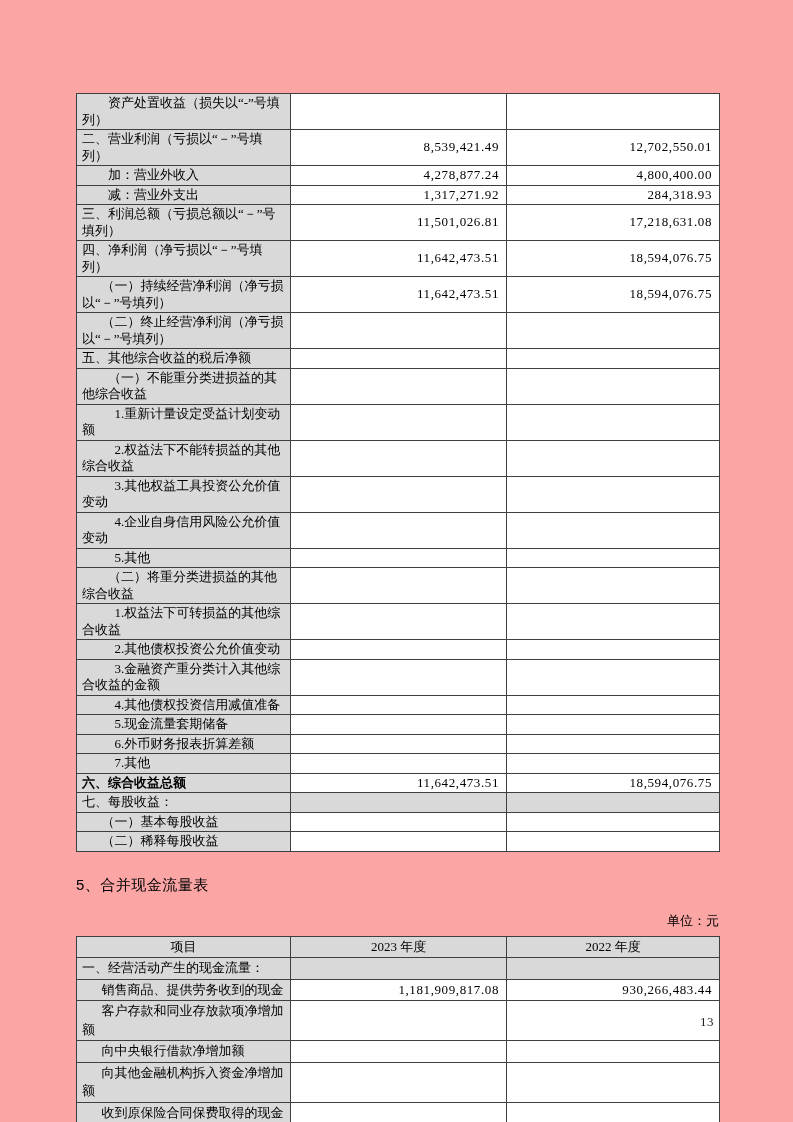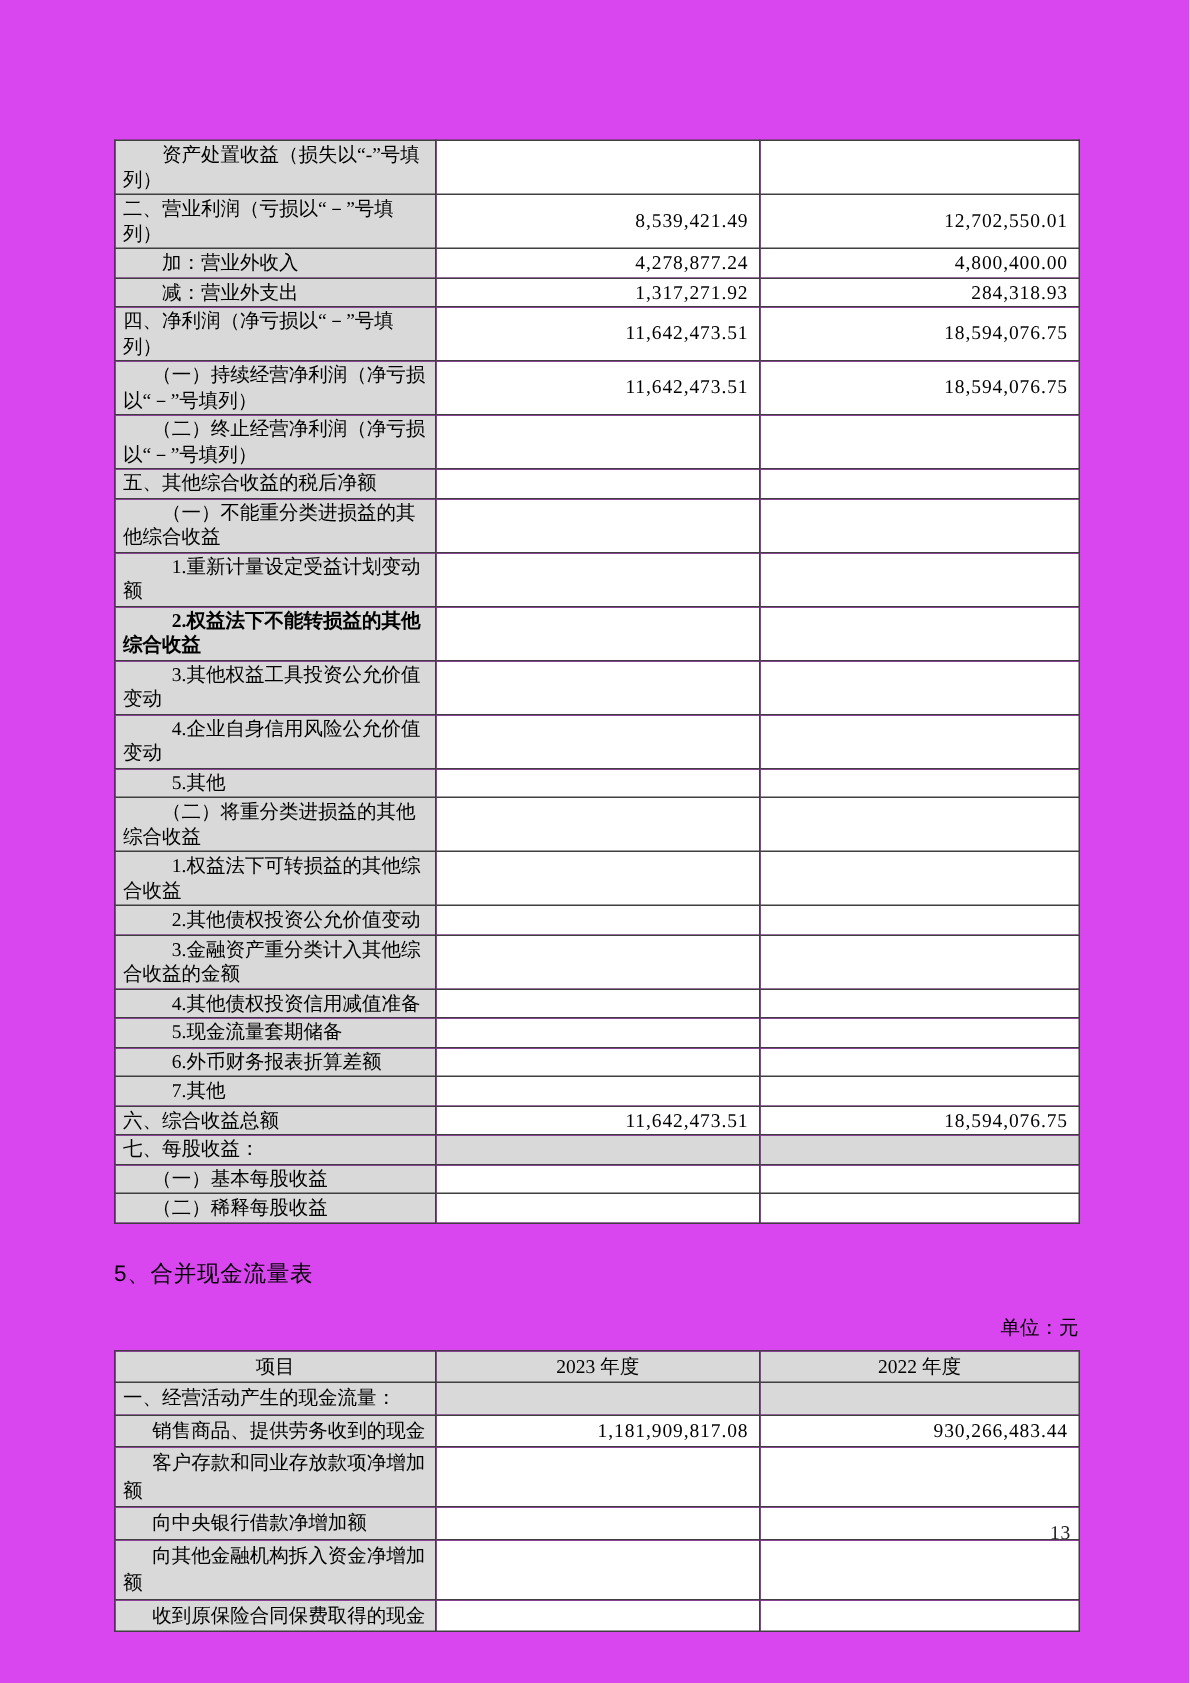--- a/index.html
+++ b/index.html
@@ -1,21 +1,21 @@
 <!DOCTYPE html>
 <html><head>
 <meta charset="utf-8">
 <style>
   * { box-sizing: border-box; margin: 0; padding: 0; }
   html, body { background: #ffffff; }
   .page {
     position: relative;
     width: 793px;
     height: 1122px;
-    background: #d946ef;
+    background: #fca5a5;
     font-family: "Liberation Serif", "DejaVu Serif", serif;
     color: #000000;
     overflow: hidden;
   }
   .content {
     position: absolute;
     left: 76px;
     top: 93px;
     width: 643px;
   }
@@ -100,20 +100,25 @@
             <td class="label" style="text-indent: 2em;">加：营业外收入</td>
             <td class="val">4,278,877.24</td>
             <td class="val">4,800,400.00</td>
           </tr>
           <tr>
             <td class="label" style="text-indent: 2em;">减：营业外支出</td>
             <td class="val">1,317,271.92</td>
             <td class="val">284,318.93</td>
           </tr>
           <tr>
+            <td class="label" style="text-indent: 0em;">三、利润总额（亏损总额以“－”号填列）</td>
+            <td class="val">11,501,026.81</td>
+            <td class="val">17,218,631.08</td>
+          </tr>
+          <tr>
             <td class="label" style="text-indent: 0em;">四、净利润（净亏损以“－”号填列）</td>
             <td class="val">11,642,473.51</td>
             <td class="val">18,594,076.75</td>
           </tr>
           <tr>
             <td class="label" style="text-indent: 1.5em;">（一）持续经营净利润（净亏损以“－”号填列）</td>
             <td class="val">11,642,473.51</td>
             <td class="val">18,594,076.75</td>
           </tr>
           <tr>
@@ -130,21 +135,21 @@
             <td class="label" style="text-indent: 2em;">（一）不能重分类进损益的其他综合收益</td>
             <td class="val"></td>
             <td class="val"></td>
           </tr>
           <tr>
             <td class="label" style="text-indent: 2.5em;">1.重新计量设定受益计划变动额</td>
             <td class="val"></td>
             <td class="val"></td>
           </tr>
           <tr>
-            <td class="label" style="text-indent: 2.5em; font-weight: bold;">2.权益法下不能转损益的其他综合收益</td>
+            <td class="label" style="text-indent: 2.5em;">2.权益法下不能转损益的其他综合收益</td>
             <td class="val"></td>
             <td class="val"></td>
           </tr>
           <tr>
             <td class="label" style="text-indent: 2.5em;">3.其他权益工具投资公允价值变动</td>
             <td class="val"></td>
             <td class="val"></td>
           </tr>
           <tr>
             <td class="label" style="text-indent: 2.5em;">4.企业自身信用风险公允价值变动</td>
@@ -190,21 +195,21 @@
             <td class="label" style="text-indent: 2.5em;">6.外币财务报表折算差额</td>
             <td class="val"></td>
             <td class="val"></td>
           </tr>
           <tr>
             <td class="label" style="text-indent: 2.5em;">7.其他</td>
             <td class="val"></td>
             <td class="val"></td>
           </tr>
           <tr>
-            <td class="label" style="text-indent: 0em;">六、综合收益总额</td>
+            <td class="label" style="text-indent: 0em; font-weight: bold;">六、综合收益总额</td>
             <td class="val">11,642,473.51</td>
             <td class="val">18,594,076.75</td>
           </tr>
           <tr>
             <td class="label" style="text-indent: 0em;">七、每股收益：</td>
             <td class="val shaded"></td>
             <td class="val shaded"></td>
           </tr>
           <tr>
             <td class="label" style="text-indent: 1.5em;">（一）基本每股收益</td>

